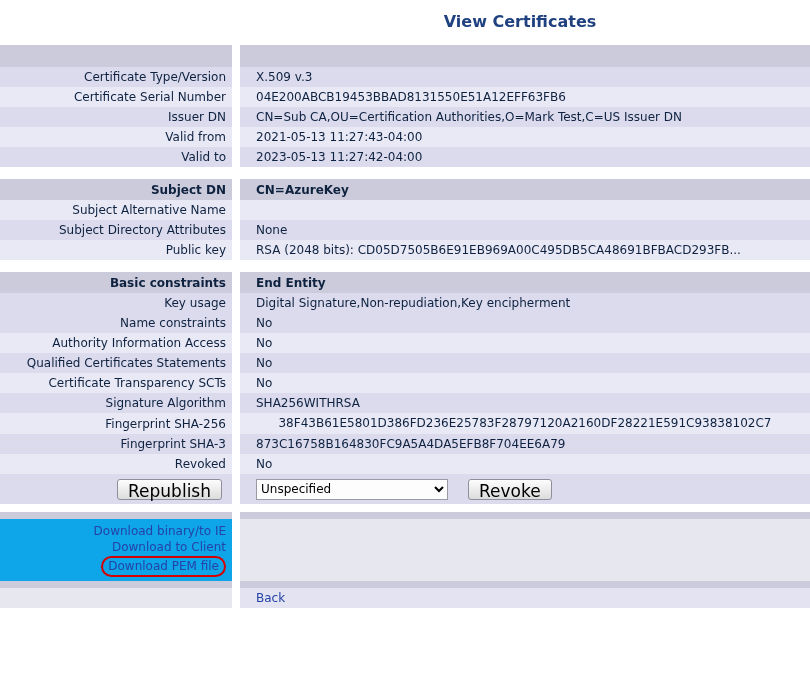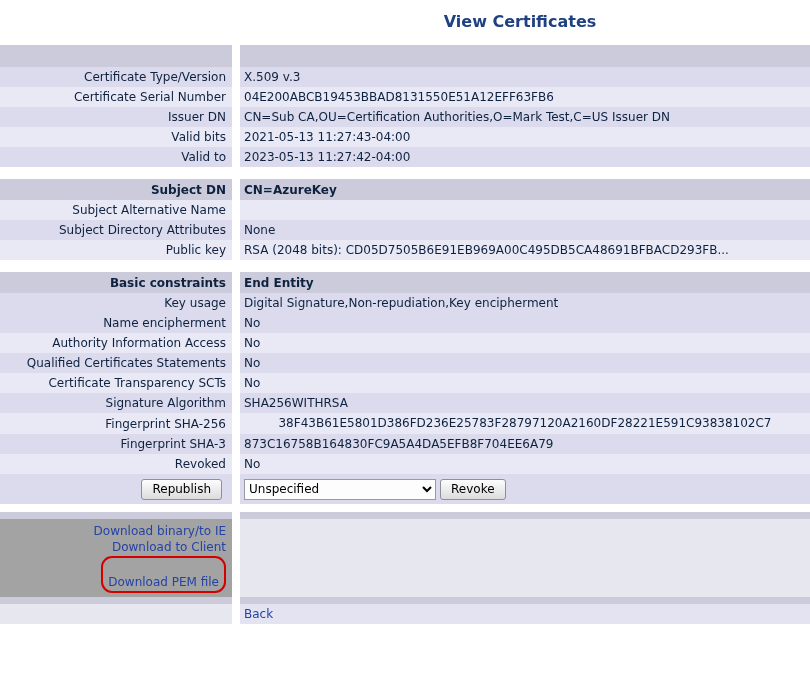--- a/index.html
+++ b/index.html
@@ -15,57 +15,57 @@
     text-align:center; margin:12px 0 14px 0; padding-left:230px;
   }
   #cert-table { width:810px; }
   .row { display:flex; margin-bottom:0; }
   .cl {
     width:232px; min-height:20px; display:flex; align-items:center;
     justify-content:flex-end; padding:0 6px; text-align:right;
   }
   .cr {
     flex:1; margin-left:8px; min-height:20px; display:flex;
-    align-items:center; padding:0 4px;
+    align-items:center; padding:0 16px;
   }
   .dark .cl,.dark .cr { background:#dbdbed; }
   .light .cl,.light .cr { background:#e9e9f6; }
   .spacer .cl,.spacer .cr { background:#cbcbdb; min-height:22px; }
   .section { margin-top:12px; }
   .section .cl,.section .cr { background:#cbcbdb; font-weight:bold; min-height:21px; }
   .thin .cl,.thin .cr { background:#cbcbdb; min-height:7px; height:7px; }
   .actions { margin-bottom:8px; }
   .actions .cl,.actions .cr { min-height:30px; }
   .actions .cl { padding-right:10px; }
   .row.top .cl { align-items:flex-start; padding-top:4px;padding-left:8px; }
   .row.top .cr {
     flex-direction:row; align-items:flex-start; justify-content:center;
     padding-top:2px; padding-bottom:2px; line-height:17px;
   }
   .downloads .cl {
-    background:#a3a3a3; flex-direction:column; align-items:flex-end;
+    background:#0ea5e9; flex-direction:column; align-items:flex-end;
     justify-content:center; min-height:48px; padding:4px 6px; line-height:16px;
   }
   .downloads .cr { background:#e7e7f0; min-height:48px; }
   .back .cl { background:#e7e7f0; }
   .back .cr { background:#e3e3f2; }
   a { color:var(--c-link); text-decoration:none; cursor:pointer; }
   button {
-    font-family:inherit; font-size:12px; color:#000;
+    font-family:inherit; font-size:17px; color:#000;
     background:linear-gradient(#fdfdfd,#dcdcdc);
     border:1px solid #8f8f9c; border-radius:3px;
     padding:1px 10px 2px; height:21px; cursor:pointer;
   }
   select {
     font-family:inherit; font-size:12px; width:192px; height:21px;
-    margin-right:4px; background:#fdfdfd; border:1px solid #9a9aa6;
+    margin-right:20px; background:#fdfdfd; border:1px solid #9a9aa6;
   }
   .red-oval {
     display:inline-block; border:2px solid var(--c-red);
-    border-radius:11px; padding:16px 5px 1px; margin-top:1px;
+    border-radius:11px; padding:0 5px 1px; margin-top:1px;
   }
 </style>
 </head>
 <body>
 
 <h1 class="title">View Certificates</h1>
 <div id="cert-table">
     <div class="row spacer">
       <div class="cl"></div>
       <div class="cr"></div>
@@ -76,21 +76,21 @@
     </div>
     <div class="row data light">
       <div class="cl">Certificate Serial Number</div>
       <div class="cr">04E200ABCB19453BBAD8131550E51A12EFF63FB6</div>
     </div>
     <div class="row data dark">
       <div class="cl">Issuer DN</div>
       <div class="cr">CN=Sub CA,OU=Certification Authorities,O=Mark Test,C=US Issuer DN</div>
     </div>
     <div class="row data light">
-      <div class="cl">Valid bits</div>
+      <div class="cl">Valid from</div>
       <div class="cr">2021-05-13 11:27:43-04:00</div>
     </div>
     <div class="row data dark">
       <div class="cl">Valid to</div>
       <div class="cr">2023-05-13 11:27:42-04:00</div>
     </div>
     <div class="row section">
       <div class="cl">Subject DN</div>
       <div class="cr">CN=AzureKey</div>
     </div>
@@ -108,21 +108,21 @@
     </div>
     <div class="row section">
       <div class="cl">Basic constraints</div>
       <div class="cr">End Entity</div>
     </div>
     <div class="row data dark">
       <div class="cl">Key usage</div>
       <div class="cr">Digital Signature,Non-repudiation,Key encipherment</div>
     </div>
     <div class="row data dark">
-      <div class="cl">Name encipherment</div>
+      <div class="cl">Name constraints</div>
       <div class="cr">No</div>
     </div>
     <div class="row data light">
       <div class="cl">Authority Information Access</div>
       <div class="cr">No</div>
     </div>
     <div class="row data dark">
       <div class="cl">Qualified Certificates Statements</div>
       <div class="cr">No</div>
     </div>

